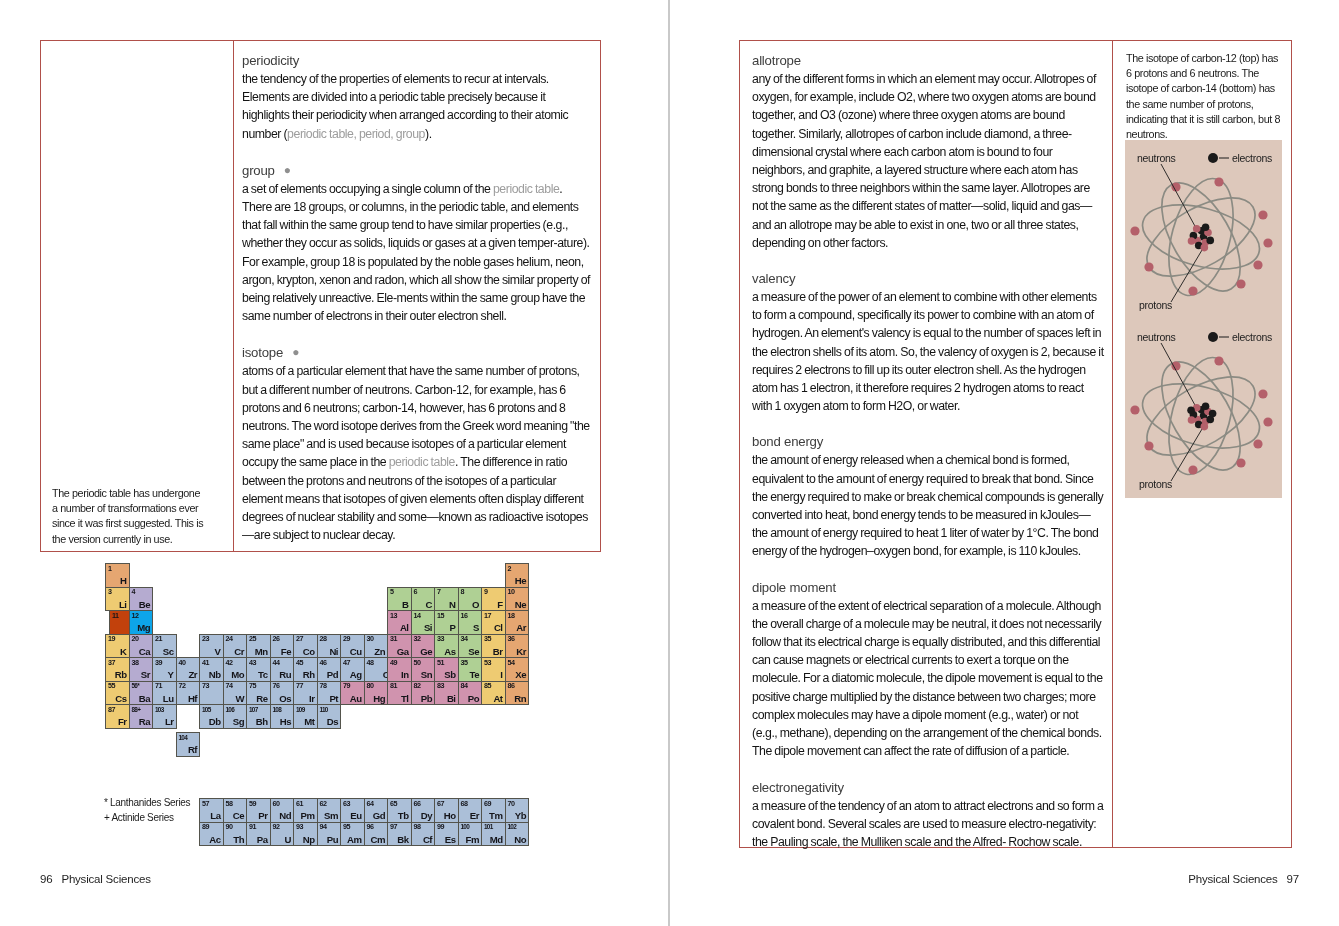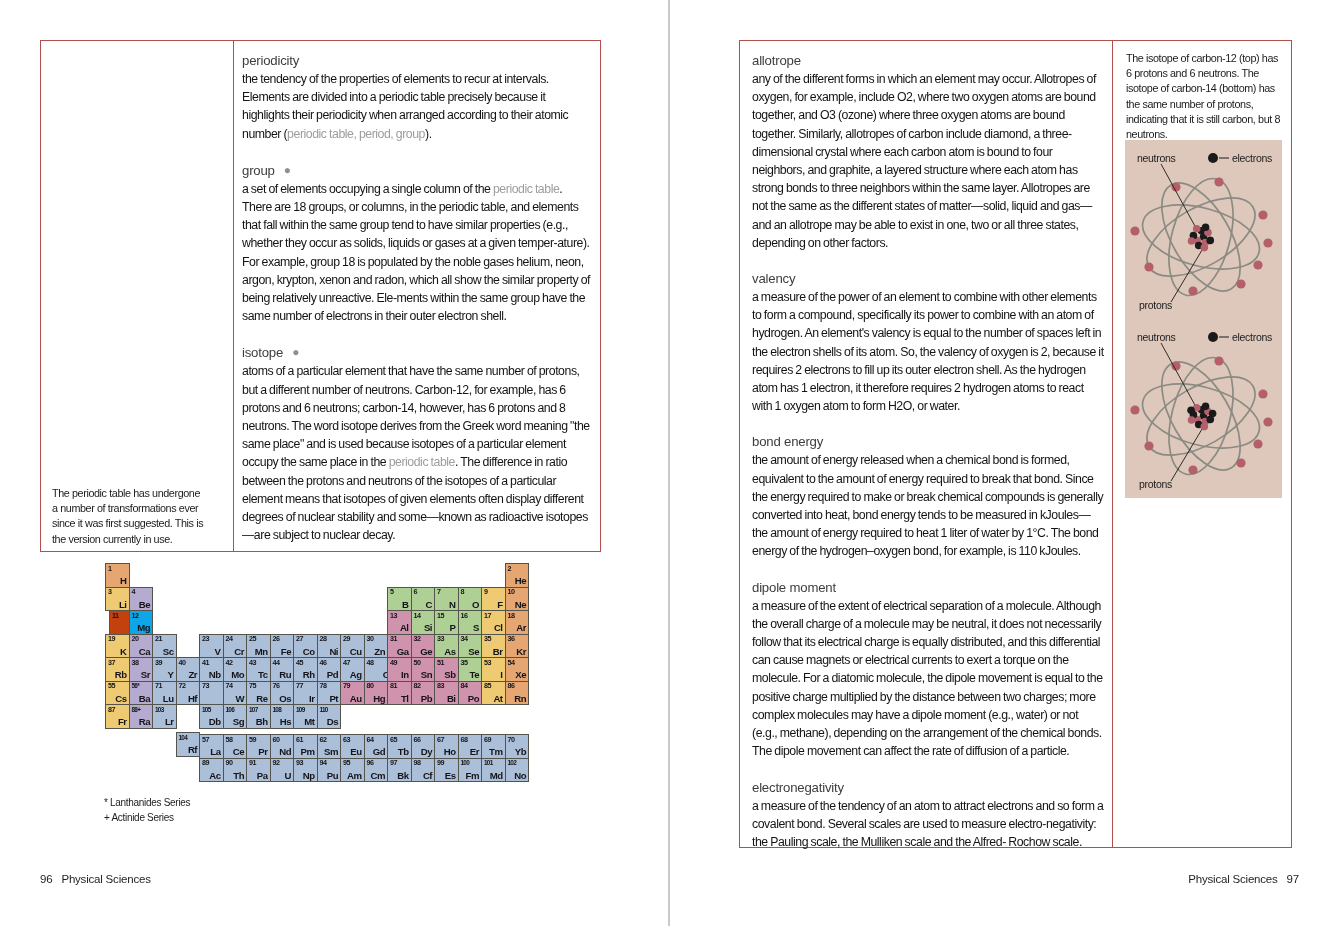--- a/index.html
+++ b/index.html
@@ -388,21 +388,21 @@
       </div>
       <div class="pt-cell" style="left: 188px; top: 141px; background: rgb(171, 191, 216);">
         <span class="pt-num long">109</span>
         <span class="pt-sym">Mt</span>
       </div>
       <div class="pt-cell" style="left: 211.5px; top: 141px; background: rgb(171, 191, 216);">
         <span class="pt-num long">110</span>
         <span class="pt-sym">Ds</span>
       </div>
     </div>
-  <div class="pt-wrap" id="ptable-series" style="left:199px; top:734px; width:396px; height:48px">
+  <div class="pt-wrap" id="ptable-series" style="left:199px; top:798px; width:396px; height:48px">
       <div class="pt-cell" style="left: 0px; top: 0px; background: rgb(171, 191, 216);">
         <span class="pt-num">57</span>
         <span class="pt-sym">La</span>
       </div>
       <div class="pt-cell" style="left: 23.5px; top: 0px; background: rgb(171, 191, 216);">
         <span class="pt-num">58</span>
         <span class="pt-sym">Ce</span>
       </div>
       <div class="pt-cell" style="left: 47px; top: 0px; background: rgb(171, 191, 216);">
         <span class="pt-num">59</span>

